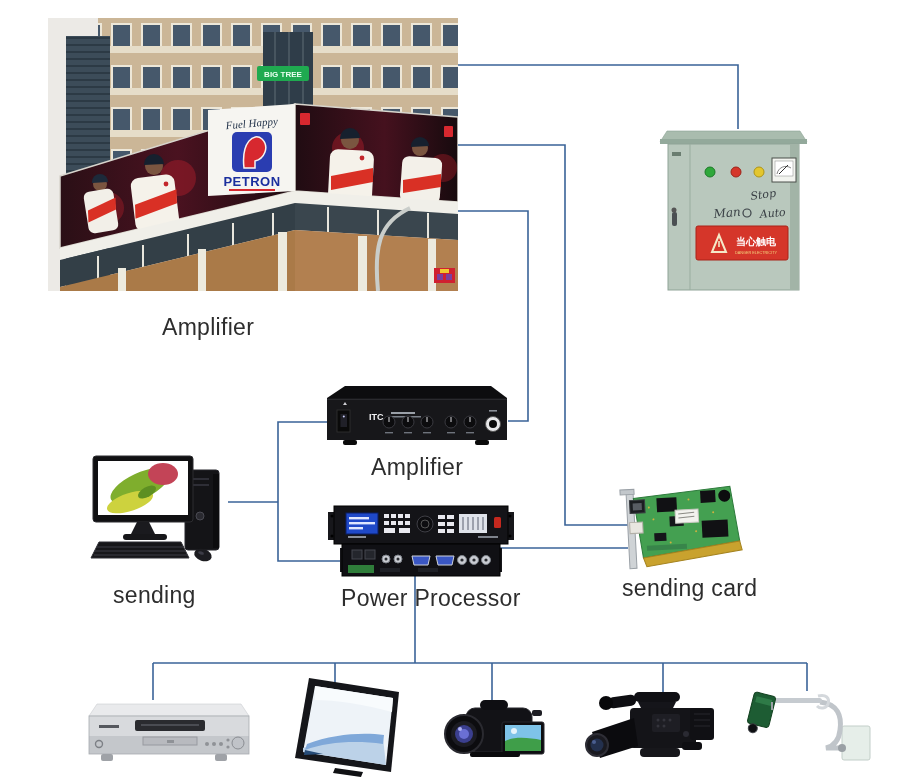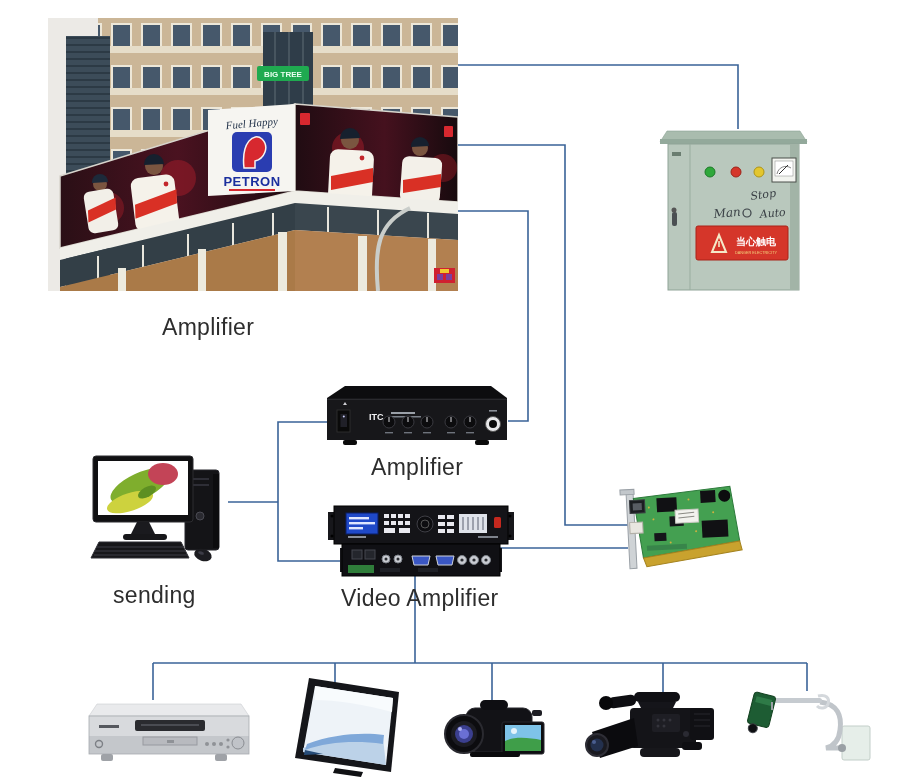--- a/index.html
+++ b/index.html
@@ -327,21 +327,21 @@
       <circle cx="134" cy="56" r="4.5" fill="#c9ccd2" stroke="#7d828a"></circle>
         <circle cx="134" cy="56" r="1.6" fill="#2a2c31"></circle>
       <circle cx="146" cy="56" r="4.5" fill="#c9ccd2" stroke="#7d828a"></circle>
         <circle cx="146" cy="56" r="1.6" fill="#2a2c31"></circle>
       <circle cx="158" cy="56" r="4.5" fill="#c9ccd2" stroke="#7d828a"></circle>
         <circle cx="158" cy="56" r="1.6" fill="#2a2c31"></circle>
       <rect x="52" y="64" width="20" height="4" fill="#1e2026"></rect>
       <rect x="90" y="64" width="20" height="4" fill="#1e2026"></rect>
     </svg>
   </div>
-  <div class="label" style="left:341px; top:577px;">Video Amplifier</div>
+  <div class="label" style="left:341px; top:577px;">Power Processor</div>
 
   <div class="node" style="left:610px; top:476px;">
     <svg width="140" height="90" viewBox="0 0 140 90">
       <g transform="rotate(-3 70 45)">
         <rect x="18" y="6" width="7" height="76" fill="#cfd3d6" stroke="#9aa0a6"></rect>
         <rect x="12" y="3" width="14" height="5" fill="#c2c7cb" stroke="#9aa0a6"></rect>
         <polygon points="25,12 122,5 129,60 32,72" fill="#44a051" stroke="#2e7a3c"></polygon>
         <polygon points="32,72 129,60 131,69 35,81" fill="#c9a22e" stroke="#a5831f"></polygon>
         <rect x="21" y="14" width="15" height="13" fill="#1c1e22" stroke="#3a3d42"></rect>
         <rect x="24" y="17" width="9" height="7" fill="#585c63"></rect>
@@ -360,20 +360,21 @@
             <circle cx="44" cy="34" r="1"></circle>
             <circle cx="80" cy="16" r="1"></circle>
             <circle cx="86" cy="48" r="1"></circle>
             <circle cx="60" cy="58" r="1"></circle>
             <circle cx="104" cy="30" r="1"></circle>
           </g>
         <rect x="36" y="60" width="40" height="5" fill="#38854a"></rect>
       </g>
     </svg>
   </div>
+  <div class="label" style="left:622px; top:567px;">sending card</div>
 
   <div class="node" style="left:83px; top:688px;">
     <svg width="168" height="74" viewBox="0 0 168 74">
       <polygon points="14,8 158,8 166,20 6,20" fill="#e9eaec" stroke="#c9ccd0" stroke-width=".6"></polygon>
       <rect x="6" y="20" width="160" height="20" fill="#d8dadd"></rect>
       <rect x="6" y="40" width="160" height="18" fill="#c4c7cb"></rect>
       <rect x="6" y="20" width="160" height="38" fill="none" stroke="#a7abb0" stroke-width=".8"></rect>
       <rect x="52" y="24" width="70" height="11" rx="2" fill="#2a2b2f"></rect>
       <rect x="58" y="28" width="58" height="2" fill="#4a4c52"></rect>
       <rect x="60" y="41" width="54" height="8" fill="#b8babf" stroke="#979aa0"></rect>

